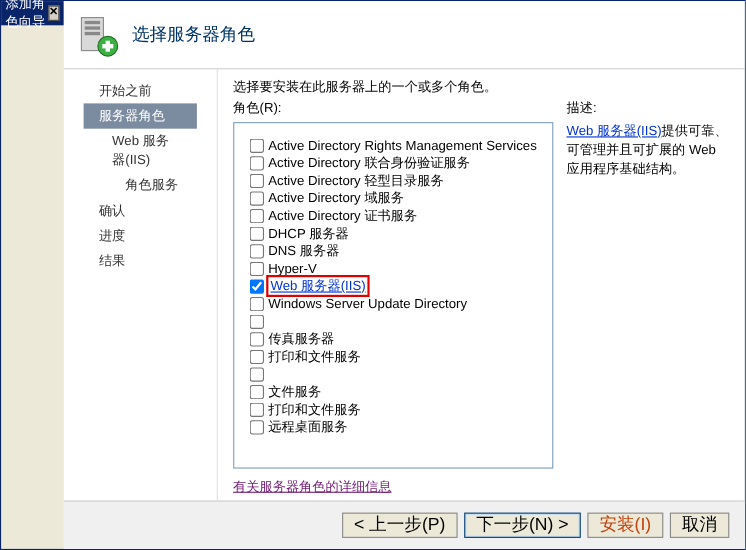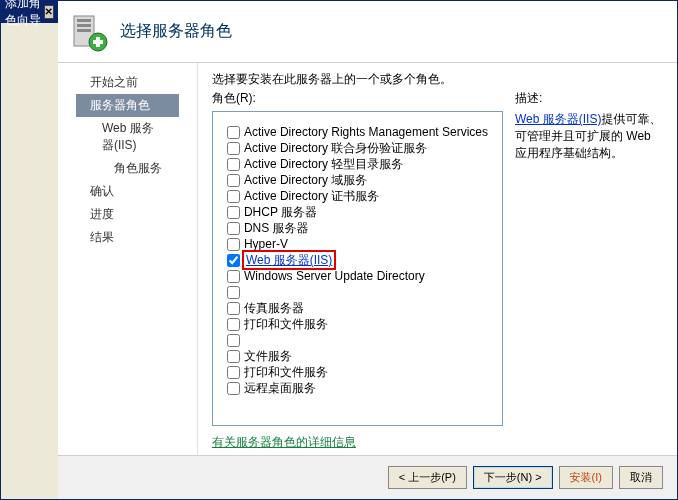--- a/index.html
+++ b/index.html
@@ -117,40 +117,40 @@
   }
   .rolelabel { color: #000; }
   .rolelabel.bluelink { color: #0033cc; text-decoration: underline; cursor: pointer; }
   .highlight-red {
     border: 2px solid #e00000;
     padding: 0 2px;
     margin-left: -2px;
   }
   .desccol .linktext { color: #0033cc; text-decoration: underline; cursor: pointer; }
   .morelink {
-    color: #15803d;
+    color: #701a75;
     text-decoration: underline;
     margin-top: 8px;
     cursor: pointer;
   }
   .footer {
     height: 44px;
     border-top: 1px solid #d0d0d0;
     display: flex;
     justify-content: flex-end;
     align-items: center;
     padding: 0 14px;
     gap: 6px;
     background: #f0f0f0;
   }
   .footer button {
     height: 23px;
     padding: 0 10px;
     font-family: inherit;
-    font-size: 11px;
+    font-size: 16px;
     border: 1px solid #888;
     background: #ece9d8;
   }
   .footer button.disabled { color: #c2410c; }
   .footer button.default {
     border: 1px solid #003c74;
     box-shadow: inset 0 0 0 1px #bddaf5;
   }
 </style>
 </head>

